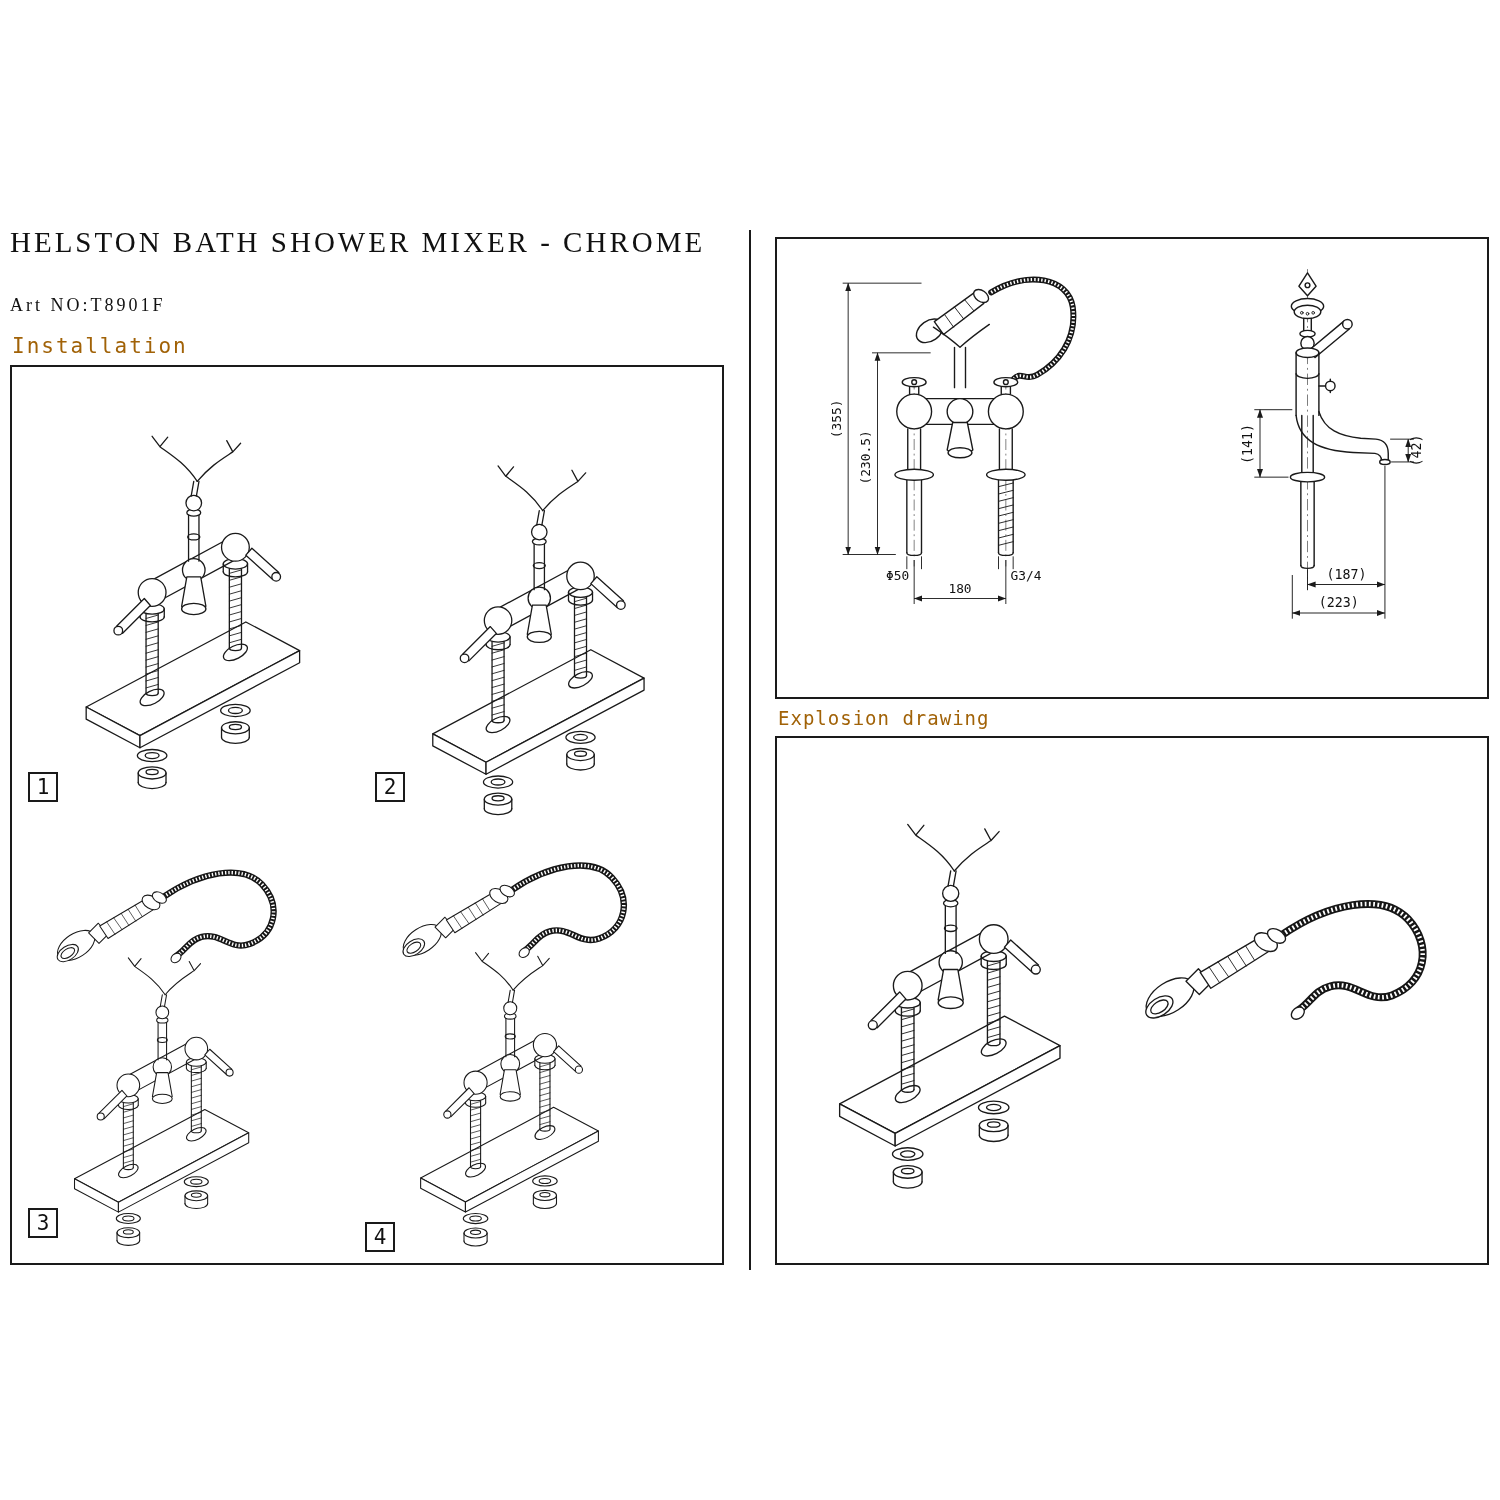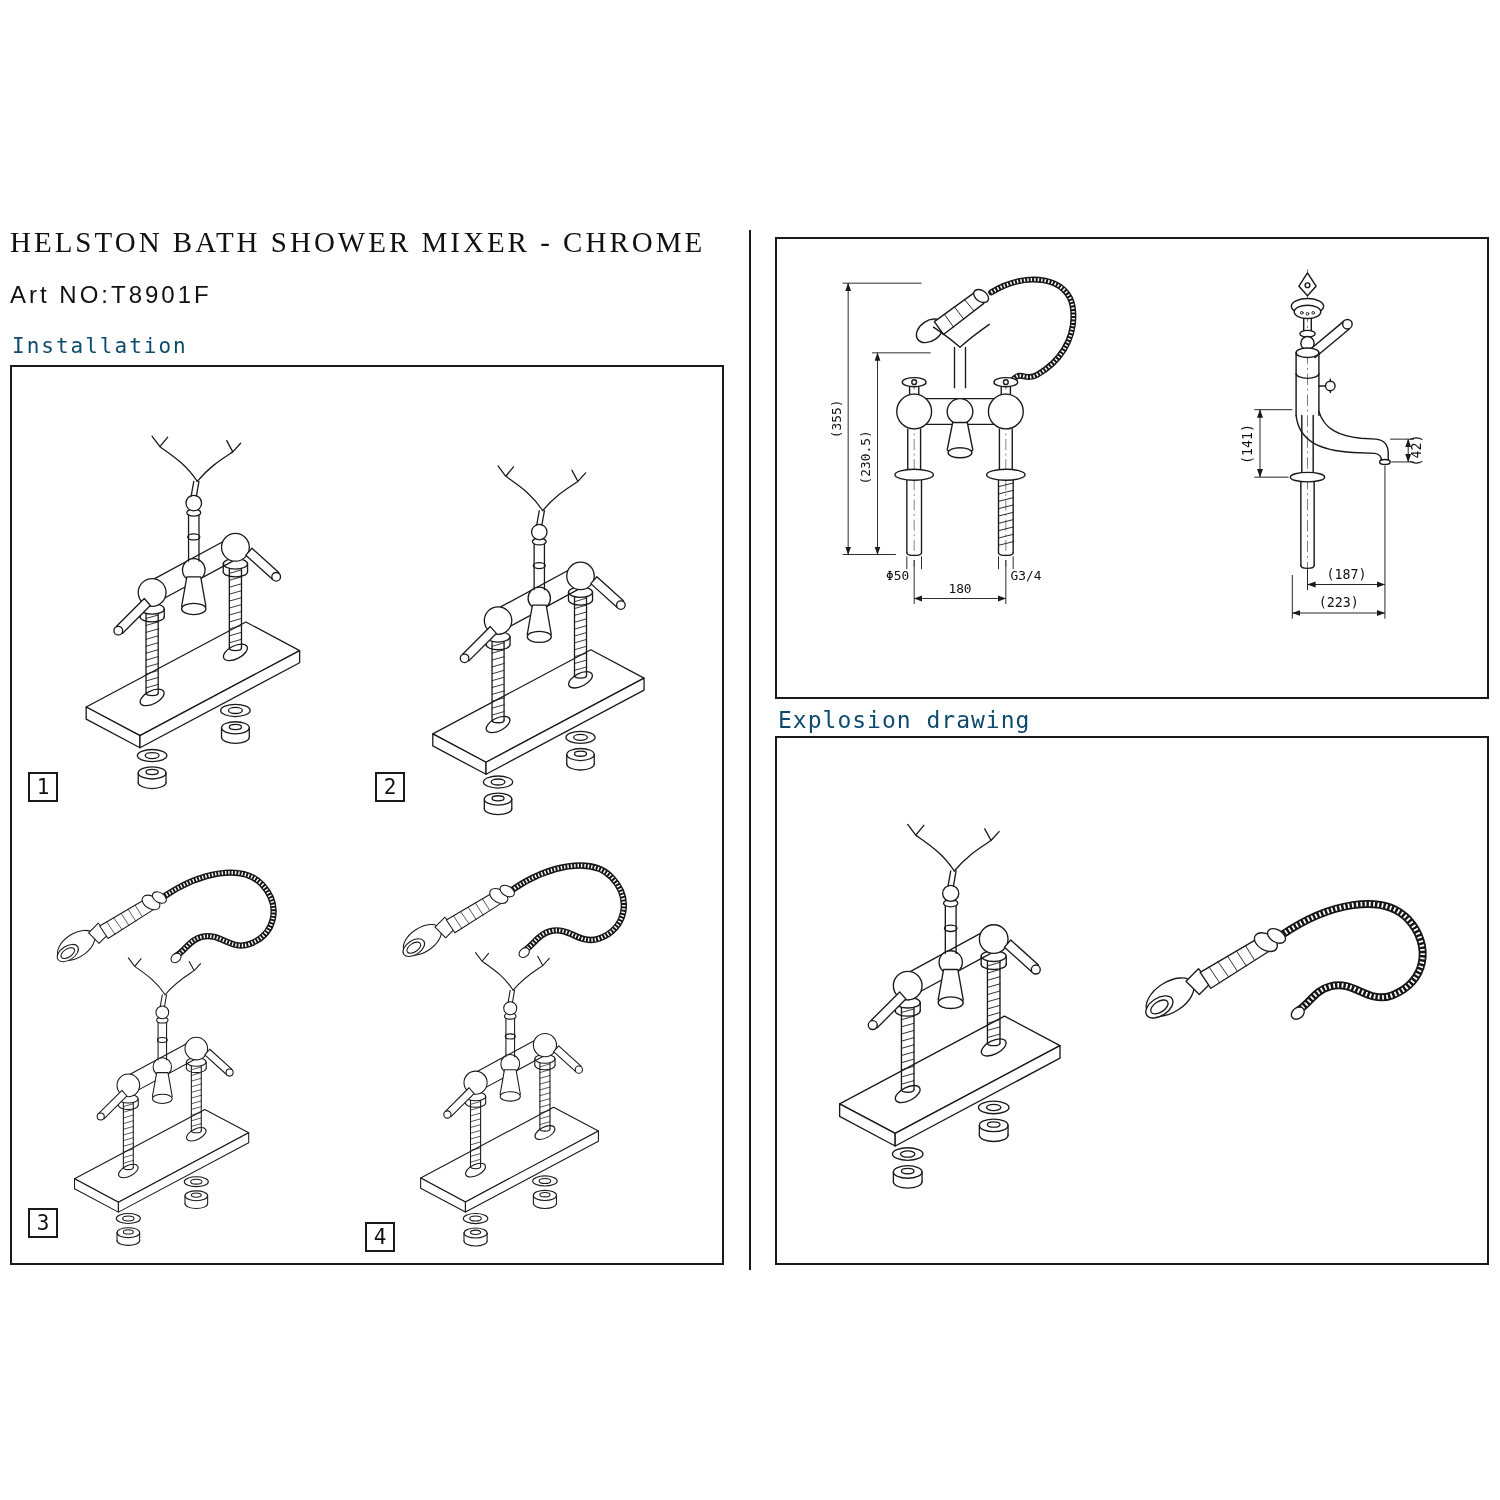--- a/index.html
+++ b/index.html
@@ -1,25 +1,25 @@
 <!DOCTYPE html>
 <html><head>
 <meta charset="utf-8">
 <style>
   * { margin:0; padding:0; box-sizing:border-box; }
   html,body { background:#fff; }
   .page { position:relative; width:1500px; height:1500px; background:#fff; color:#111; overflow:hidden; }
 
   .header { position:absolute; left:10px; top:226px; width:714px; text-align:left; }
   .title  { font-family:"Liberation Serif", serif; font-size:29px; letter-spacing:3px; white-space:nowrap; }
-  .artno  { margin-top:22px; font-family:Liberation Sans, sans-serif; font-size:24px; letter-spacing:3px; }
-
-  .sec-label { position:absolute; font-family:"DejaVu Sans Mono", monospace; color:#0c4a6e; }
+  .artno  { margin-top:36px; font-family:Liberation Serif, serif; font-size:18px; letter-spacing:3px; }
+
+  .sec-label { position:absolute; font-family:"DejaVu Sans Mono", monospace; color:#a16207; }
   .install-label { left:12px; top:334px; font-size:21px; letter-spacing:2px; }
-  .expl-label    { left:778px; top:707px; font-size:23px; letter-spacing:1px; }
+  .expl-label    { left:778px; top:707px; font-size:19px; letter-spacing:1px; }
 
   .box { position:absolute; border:2px solid #1a1a1a; background:#fff; }
   .install-box { left:10px;  top:365px; width:714px; height:900px; }
   .dims-box    { left:775px; top:237px; width:714px; height:462px; }
   .expl-box    { left:775px; top:736px; width:714px; height:529px; }
   .vdivider { position:absolute; left:749px; top:230px; height:1040px; border-left:2px solid #1a1a1a; }
 
   .fig { position:absolute; }
   .step-badge { position:absolute; width:30px; height:30px; border:2px solid #1a1a1a;
                 font-family:"DejaVu Sans Mono", monospace; font-size:21px;

